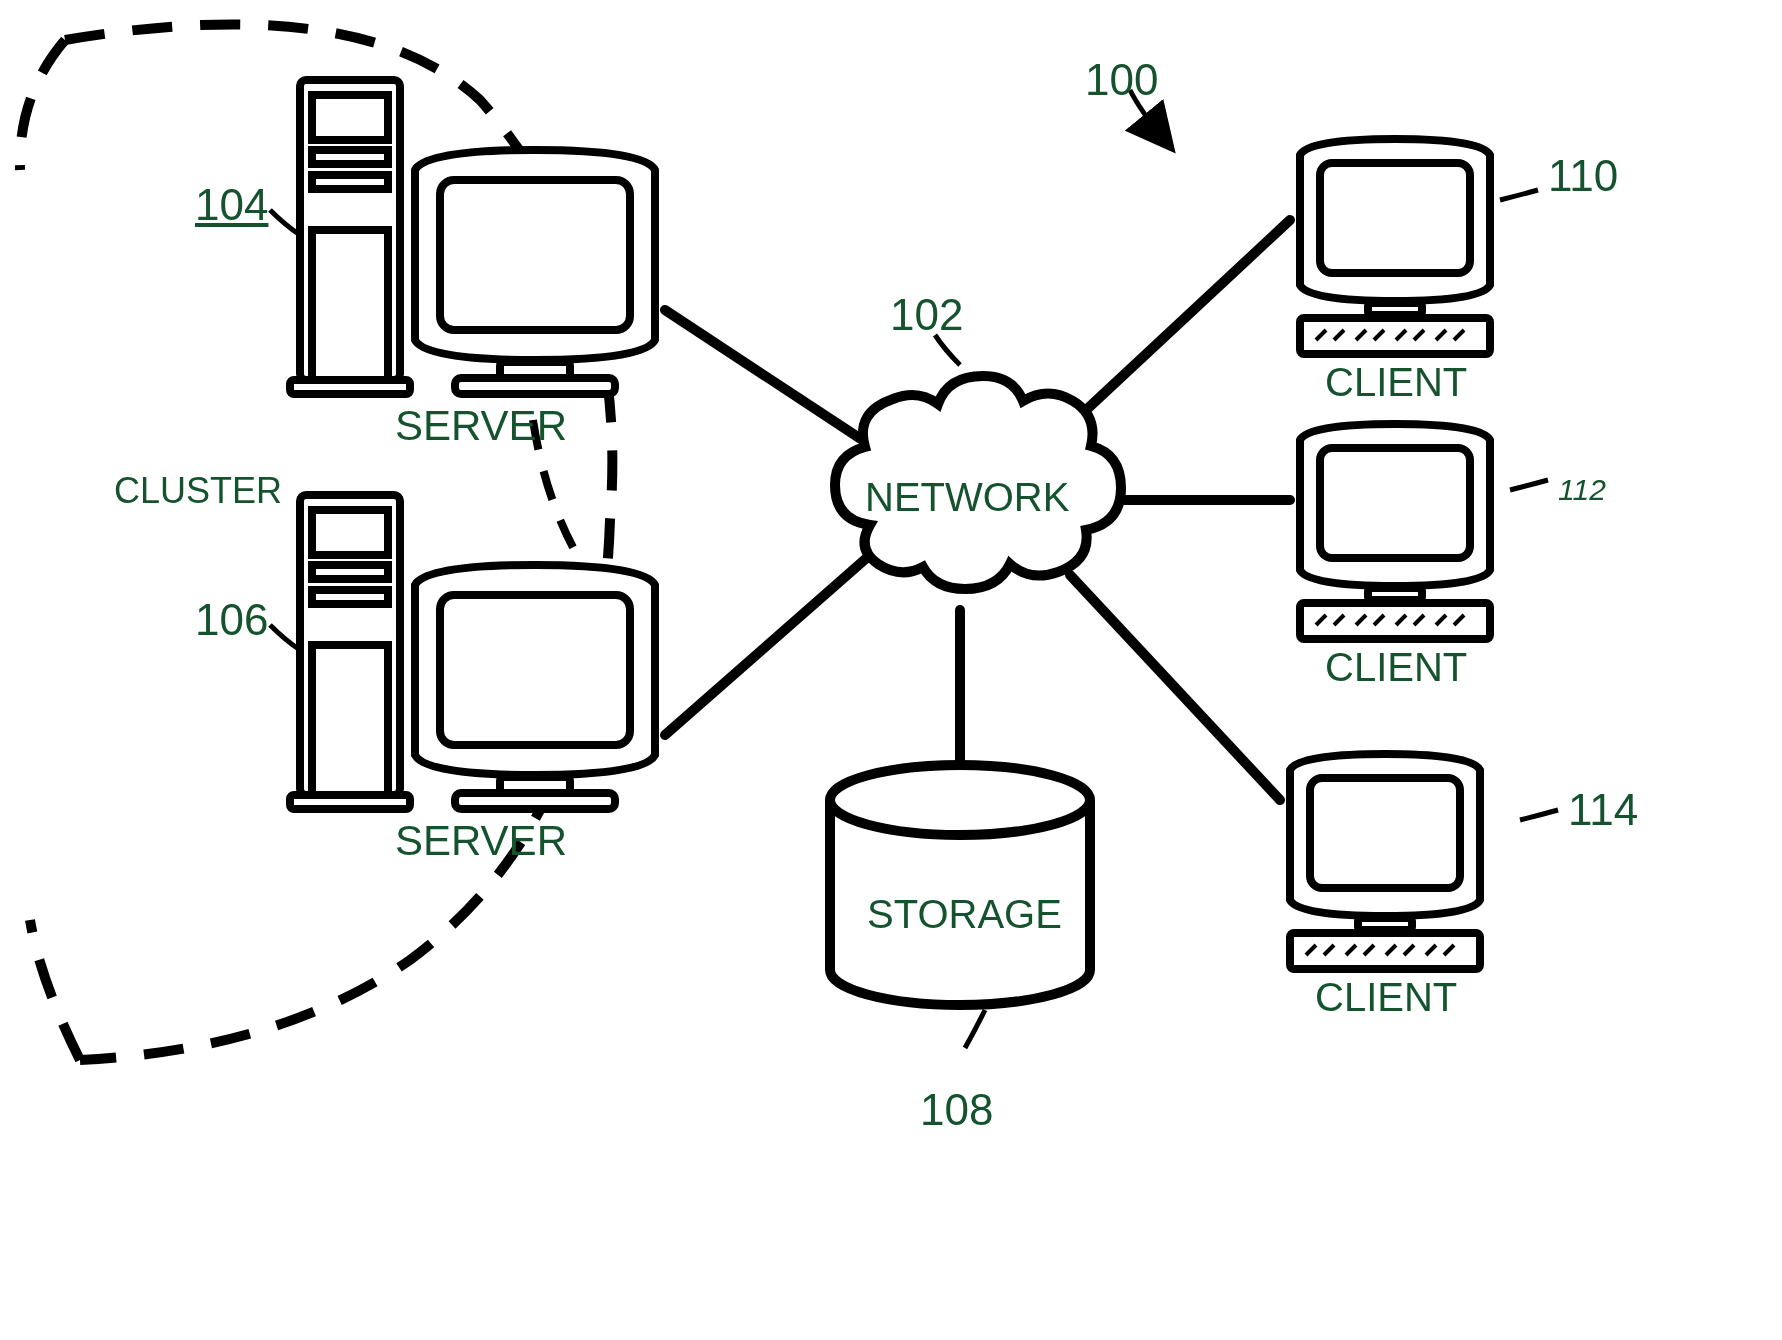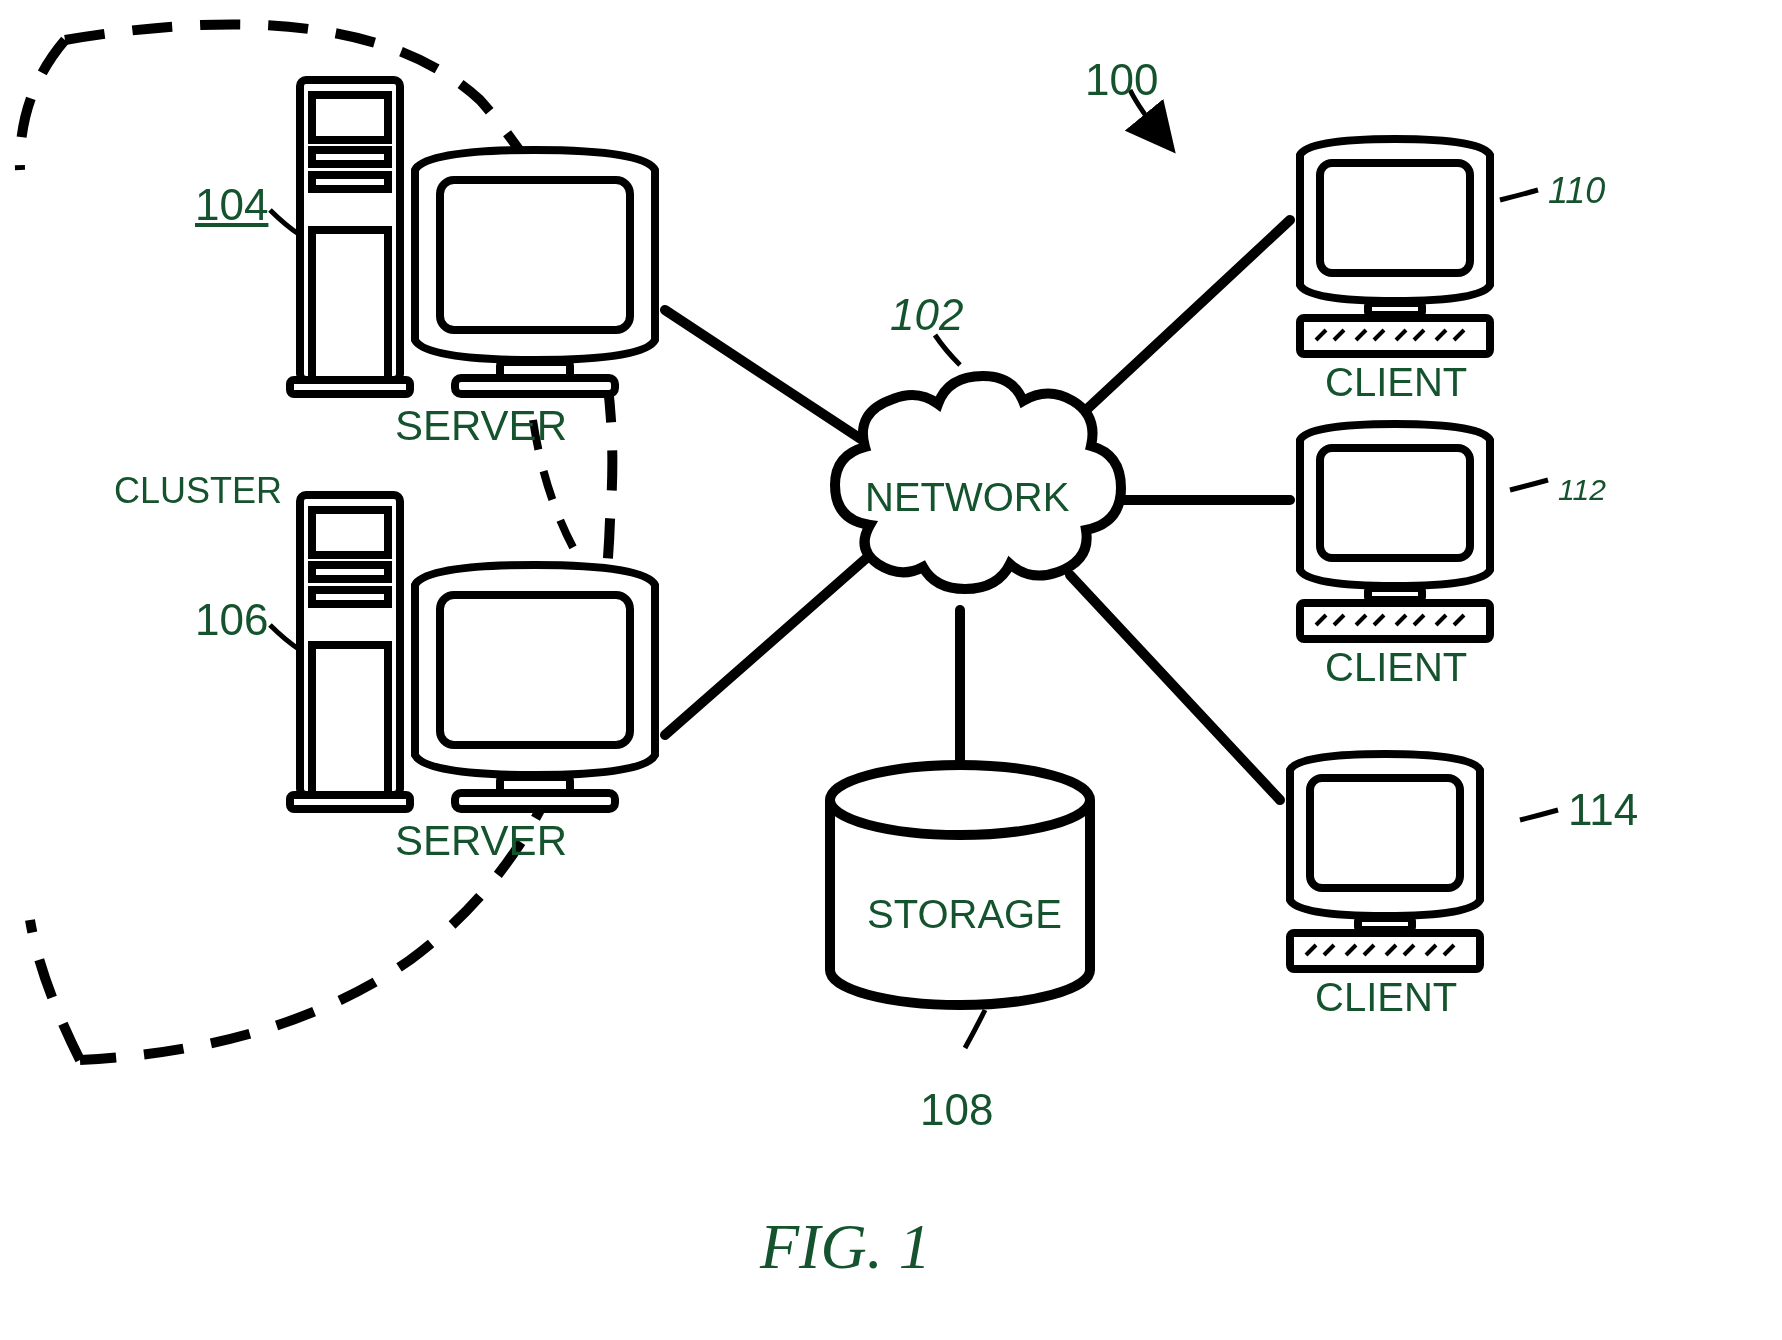--- a/index.html
+++ b/index.html
@@ -181,22 +181,21 @@
 
 <div class="lbl" style="left:865px; top:475px; font-size:40px;">NETWORK</div>
 <div class="lbl" style="left:867px; top:870px; font-size:40px;margin-top:22px;">STORAGE</div>
 
 <div class="lbl" style="left:1325px; top:360px; font-size:40px;">CLIENT</div>
 <div class="lbl" style="left:1325px; top:645px; font-size:40px;">CLIENT</div>
 <div class="lbl" style="left:1315px; top:975px; font-size:40px;">CLIENT</div>
 
 <div class="lbl" style="left:195px; top:180px; font-size:44px;text-decoration:underline;">104</div>
 <div class="lbl" style="left:195px; top:595px; font-size:44px;">106</div>
-<div class="lbl" style="left:890px; top:290px; font-size:44px;font-style:italic;">102</div>
+<div class="lbl" style="left:890px; top:290px; font-size:44px;">102</div>
 <div class="lbl" style="left:920px; top:1085px; font-size:44px;">108</div>
 <div class="lbl" style="left:1085px; top:55px; font-size:44px;">100</div>
-<div class="lbl" style="left:1548px; top:170px; font-size:36px;font-style:italic;">110</div>
+<div class="lbl" style="left:1548px; top:151px; font-size:44px;">110</div>
 <div class="lbl" style="left:1558px; top:473px; font-size:30px;font-style:italic;">112</div>
 <div class="lbl" style="left:1568px; top:785px; font-size:44px;">114</div>
 
-<div class="lbl figcap" style="left:760px; top:1210px;">FIG. 1</div>
 
 </div>
 
 </body></html>

